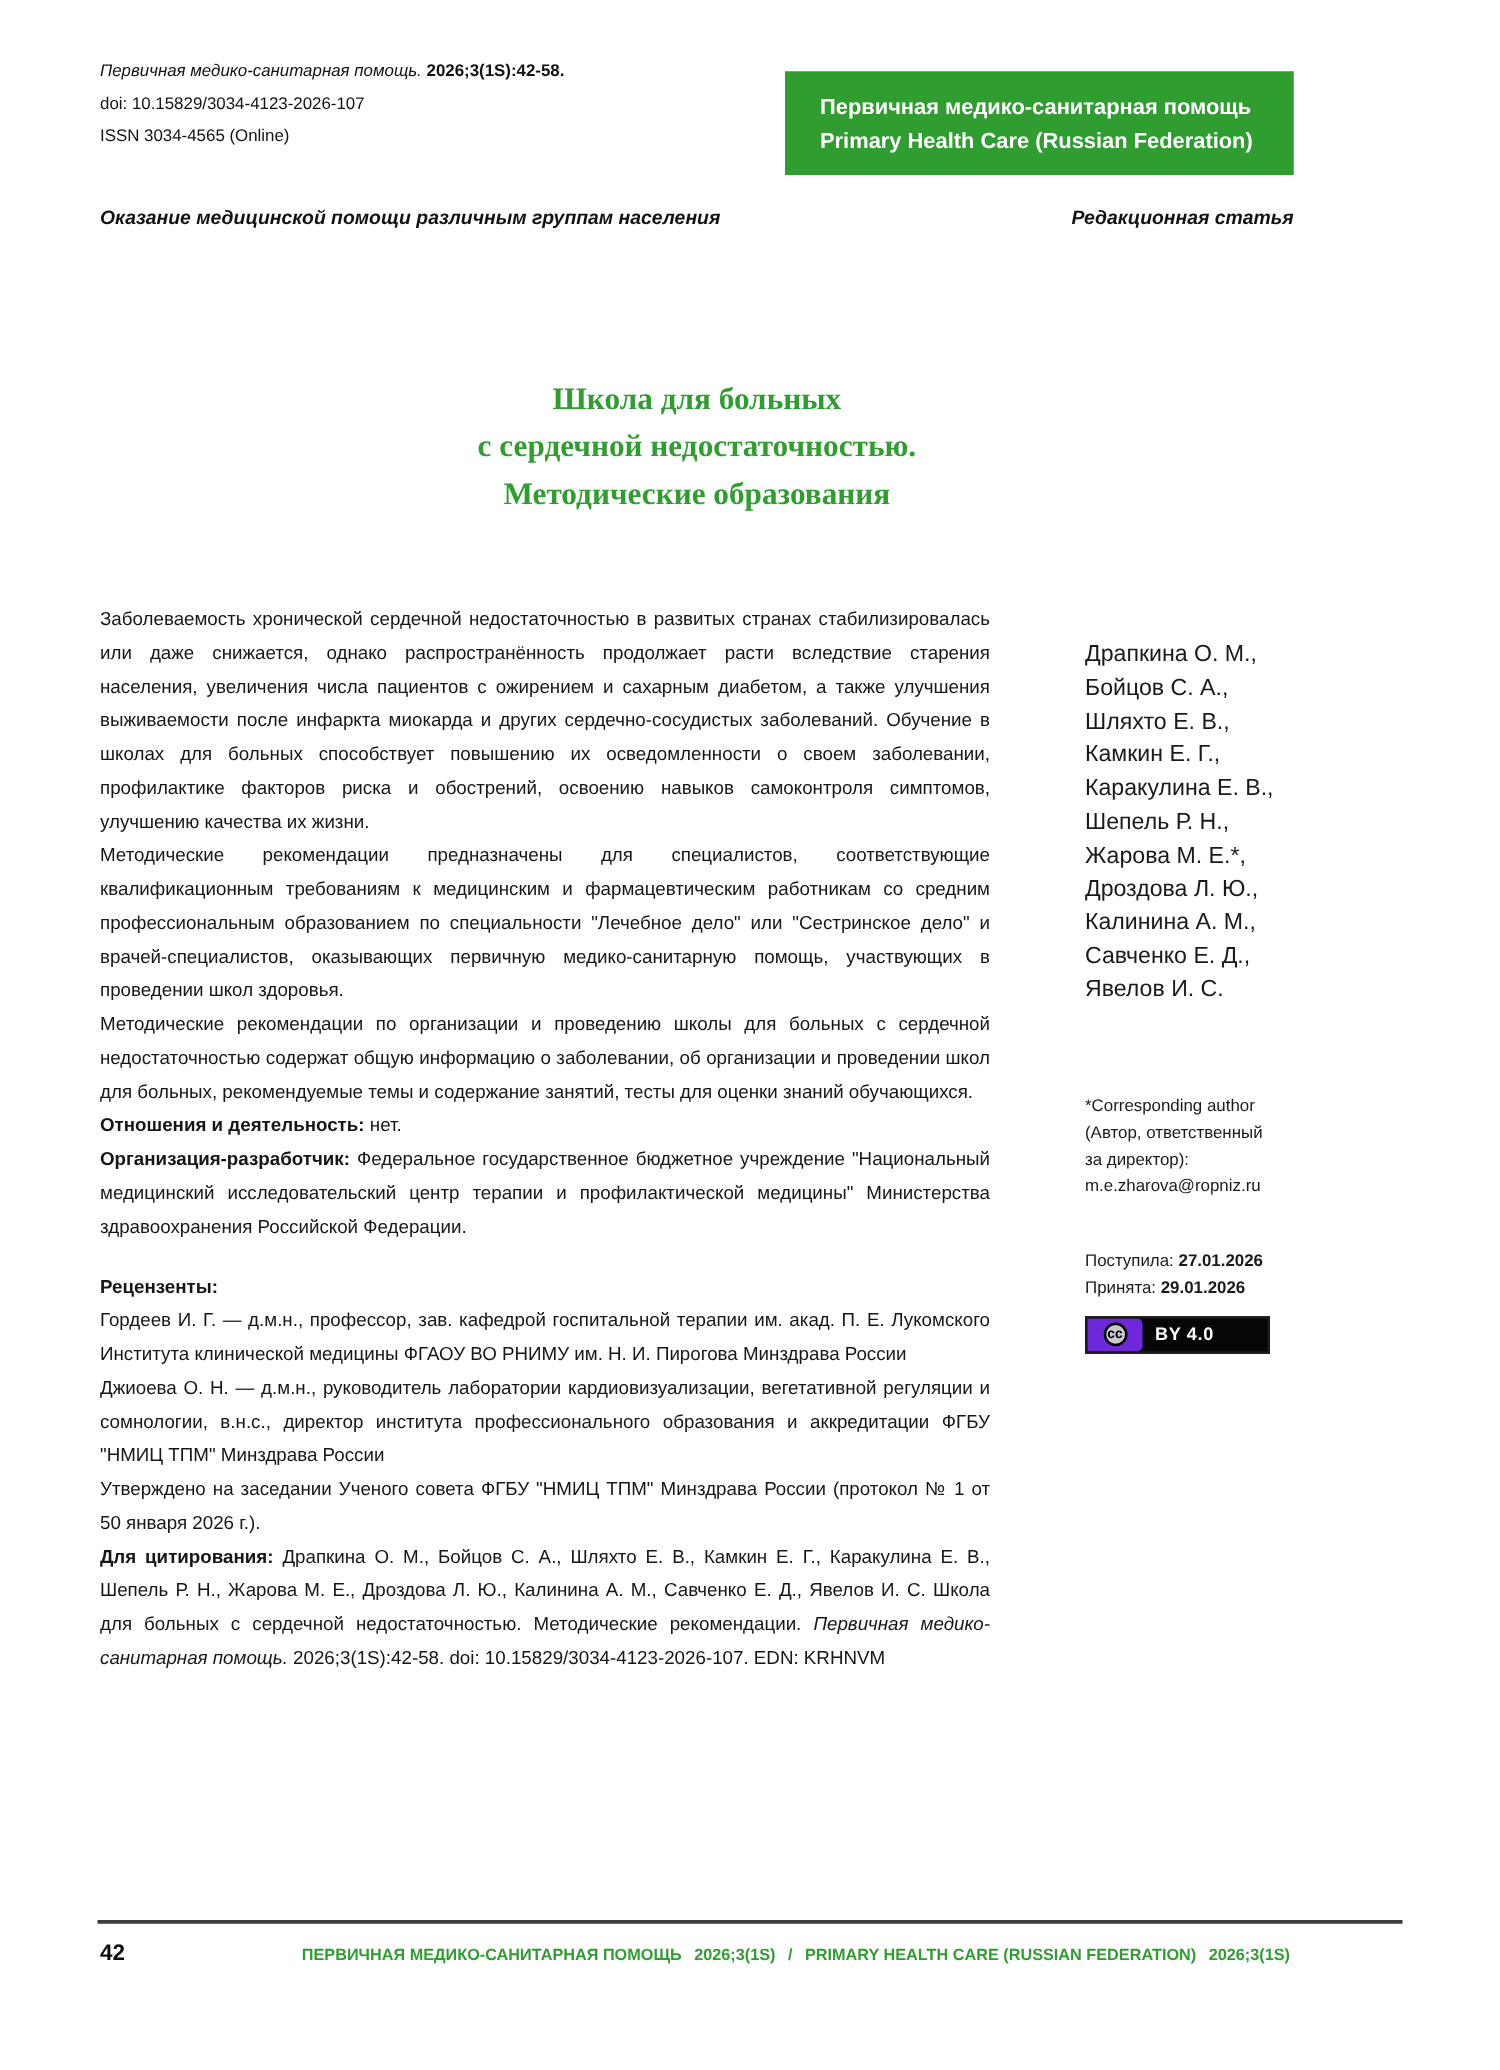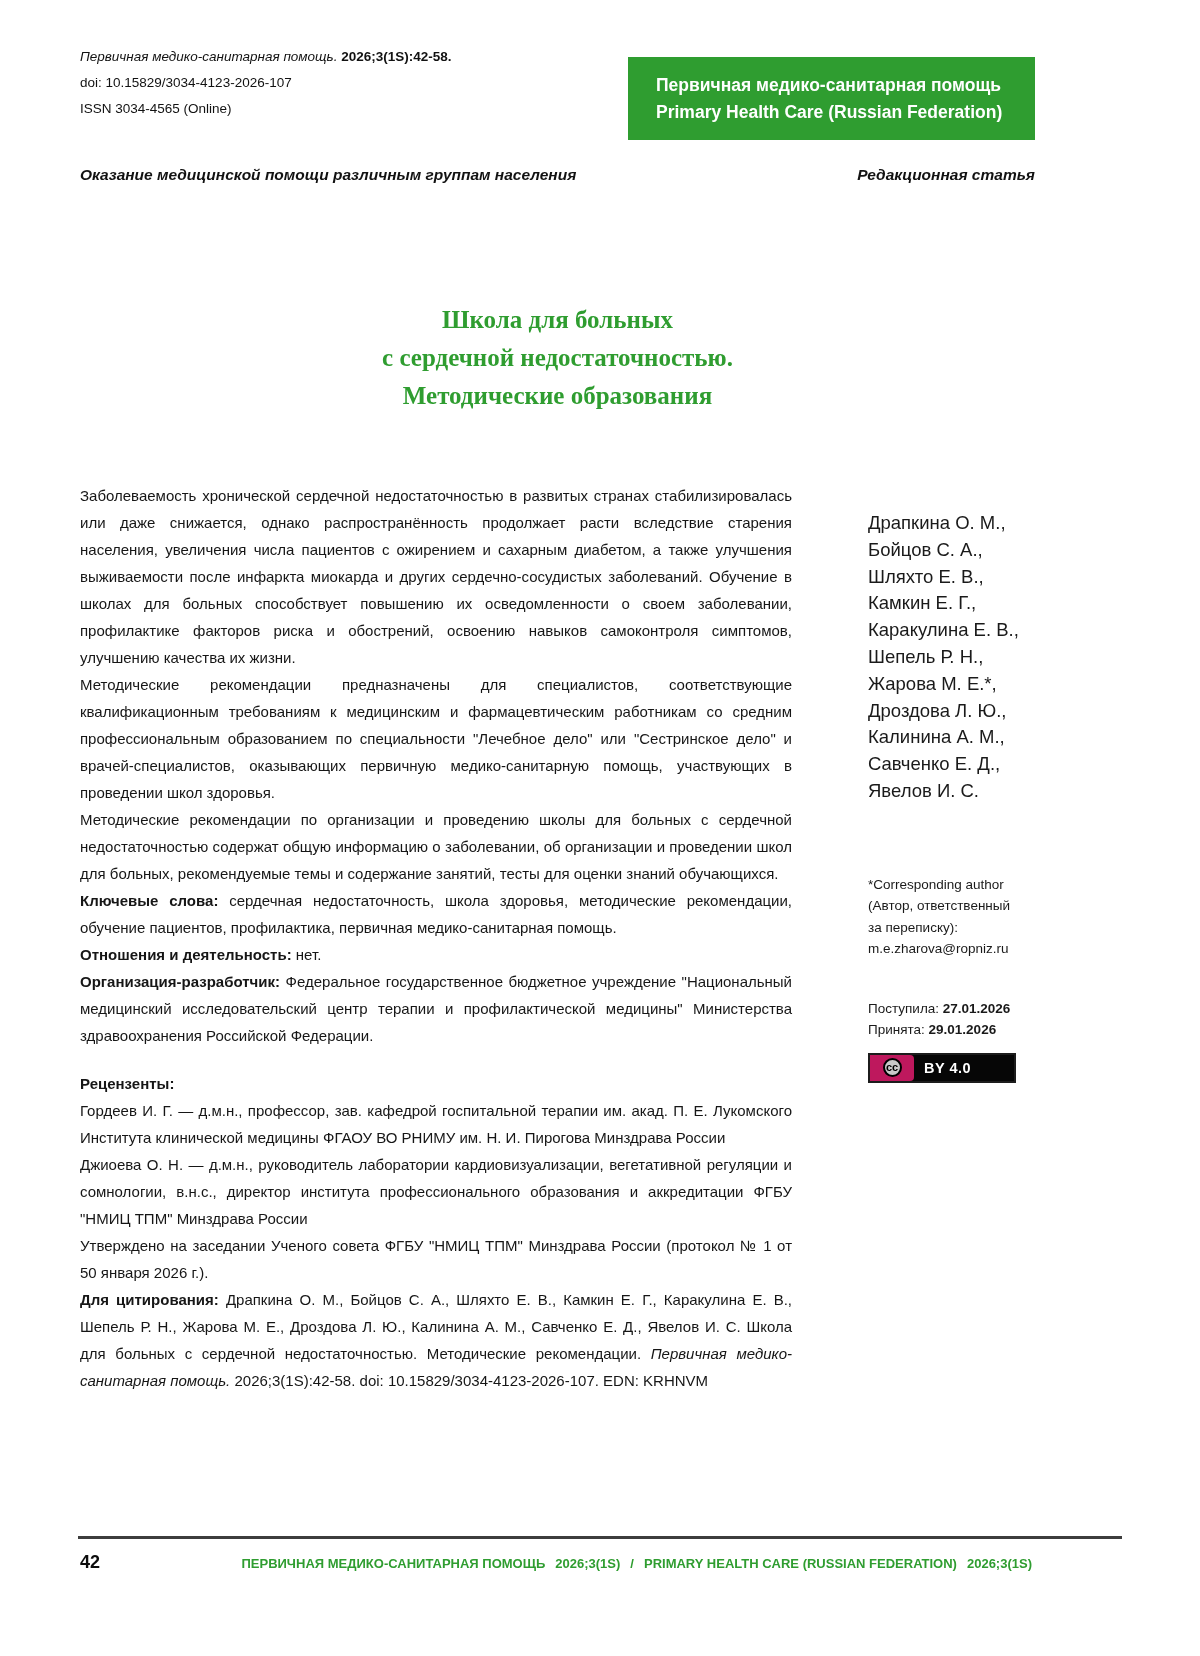--- a/index.html
+++ b/index.html
@@ -65,21 +65,21 @@
   .dates { margin-top:38px; font-size:13.5px; line-height:21.5px; }
   .dates .bd { font-weight:bold; }
 
   
   .badge {
     margin-top:12px; width:148px; height:30px;
     background:#060606; border:2px solid #1c1c1c;
     display:flex; align-items:stretch;
   }
   .badge-left {
-    width:44px; background:#be185d;
+    width:44px; background:#6d28d9;
     display:flex; align-items:center; justify-content:center;
     border-radius:0 4px 4px 0;
   }
   .cc-circle {
     width:19px; height:19px; border-radius:50%;
     border:2px solid #000; color:#000;
     font-size:11px; font-weight:bold; line-height:1;
     display:flex; align-items:center; justify-content:center;
     background:#c9c9c9;
   }
@@ -124,21 +124,20 @@
     <span>Школа для больных</span>
     <span>с сердечной недостаточностью.</span>
     <span>Методические образования</span>
   </h1>
 
   <div class="left-col">
     <p>Заболеваемость хронической сердечной недостаточностью в развитых странах стабилизировалась или даже снижается, однако распространённость продолжает расти вследствие старения населения, увеличения числа пациентов с ожирением и сахарным диабетом, а также улучшения выживаемости после инфаркта миокарда и других сердечно-сосудистых заболеваний. Обучение в школах для больных способствует повышению их осведомленности о своем заболевании, профилактике факторов риска и обострений, освоению навыков самоконтроля симптомов, улучшению качества их жизни.</p>
     <p>Методические рекомендации предназначены для специалистов, соответствующие квалификационным требованиям к медицинским и фармацевтическим работникам со средним профессиональным образованием по специальности "Лечебное дело" или "Сестринское дело" и врачей-специалистов, оказывающих первичную медико-санитарную помощь, участвующих в проведении школ здоровья.</p>
     <p>Методические рекомендации по организации и проведению школы для больных с сердечной недостаточностью содержат общую информацию о заболевании, об организации и проведении школ для больных, рекомендуемые темы и содержание занятий, тесты для оценки знаний обучающихся.</p>
 
-    <p class="kw"><span class="blb">Ключевые слова:</span> <span>сердечная недостаточность, школа здоровья, методические рекомендации, обучение пациентов, профилактика, первичная медико-санитарная помощь.</span></p>
 
     <p class="rel"><span class="blb">Отношения и деятельность:</span> <span>нет.</span></p>
 
     <p class="dev"><span class="blb">Организация-разработчик:</span> <span>Федеральное государственное бюджетное учреждение "Национальный медицинский исследовательский центр терапии и профилактической медицины" Министерства здравоохранения Российской Федерации.</span></p>
 
     <div class="reviewers">
       <p class="rev-label">Рецензенты:</p>
       <p>Гордеев И. Г. — д.м.н., профессор, зав. кафедрой госпитальной терапии им. акад. П. Е. Лукомского Института клинической медицины ФГАОУ ВО РНИМУ им. Н. И. Пирогова Минздрава России</p>
       <p>Джиоева О. Н. — д.м.н., руководитель лаборатории кардиовизуализации, вегетативной регуляции и сомнологии, в.н.с., директор института профессионального образования и аккредитации ФГБУ "НМИЦ ТПМ" Минздрава России</p>
     </div>
@@ -159,21 +158,21 @@
       <div>Жарова М. Е.*,</div>
       <div>Дроздова Л. Ю.,</div>
       <div>Калинина А. М.,</div>
       <div>Савченко Е. Д.,</div>
       <div>Явелов И. С.</div>
     </div>
 
     <div class="corr">
       <div>*Corresponding author</div>
       <div>(Автор, ответственный</div>
-      <div>за переписку):</div>
+      <div>за директор):</div>
       <div>m.e.zharova@ropniz.ru</div>
     </div>
 
     <div class="dates">
       <div><span>Поступила:</span> <span class="bd">27.01.2026</span></div>
       <div><span>Принята:</span> <span class="bd">29.01.2026</span></div>
     </div>
 
     <div class="badge">
       <div class="badge-left">

